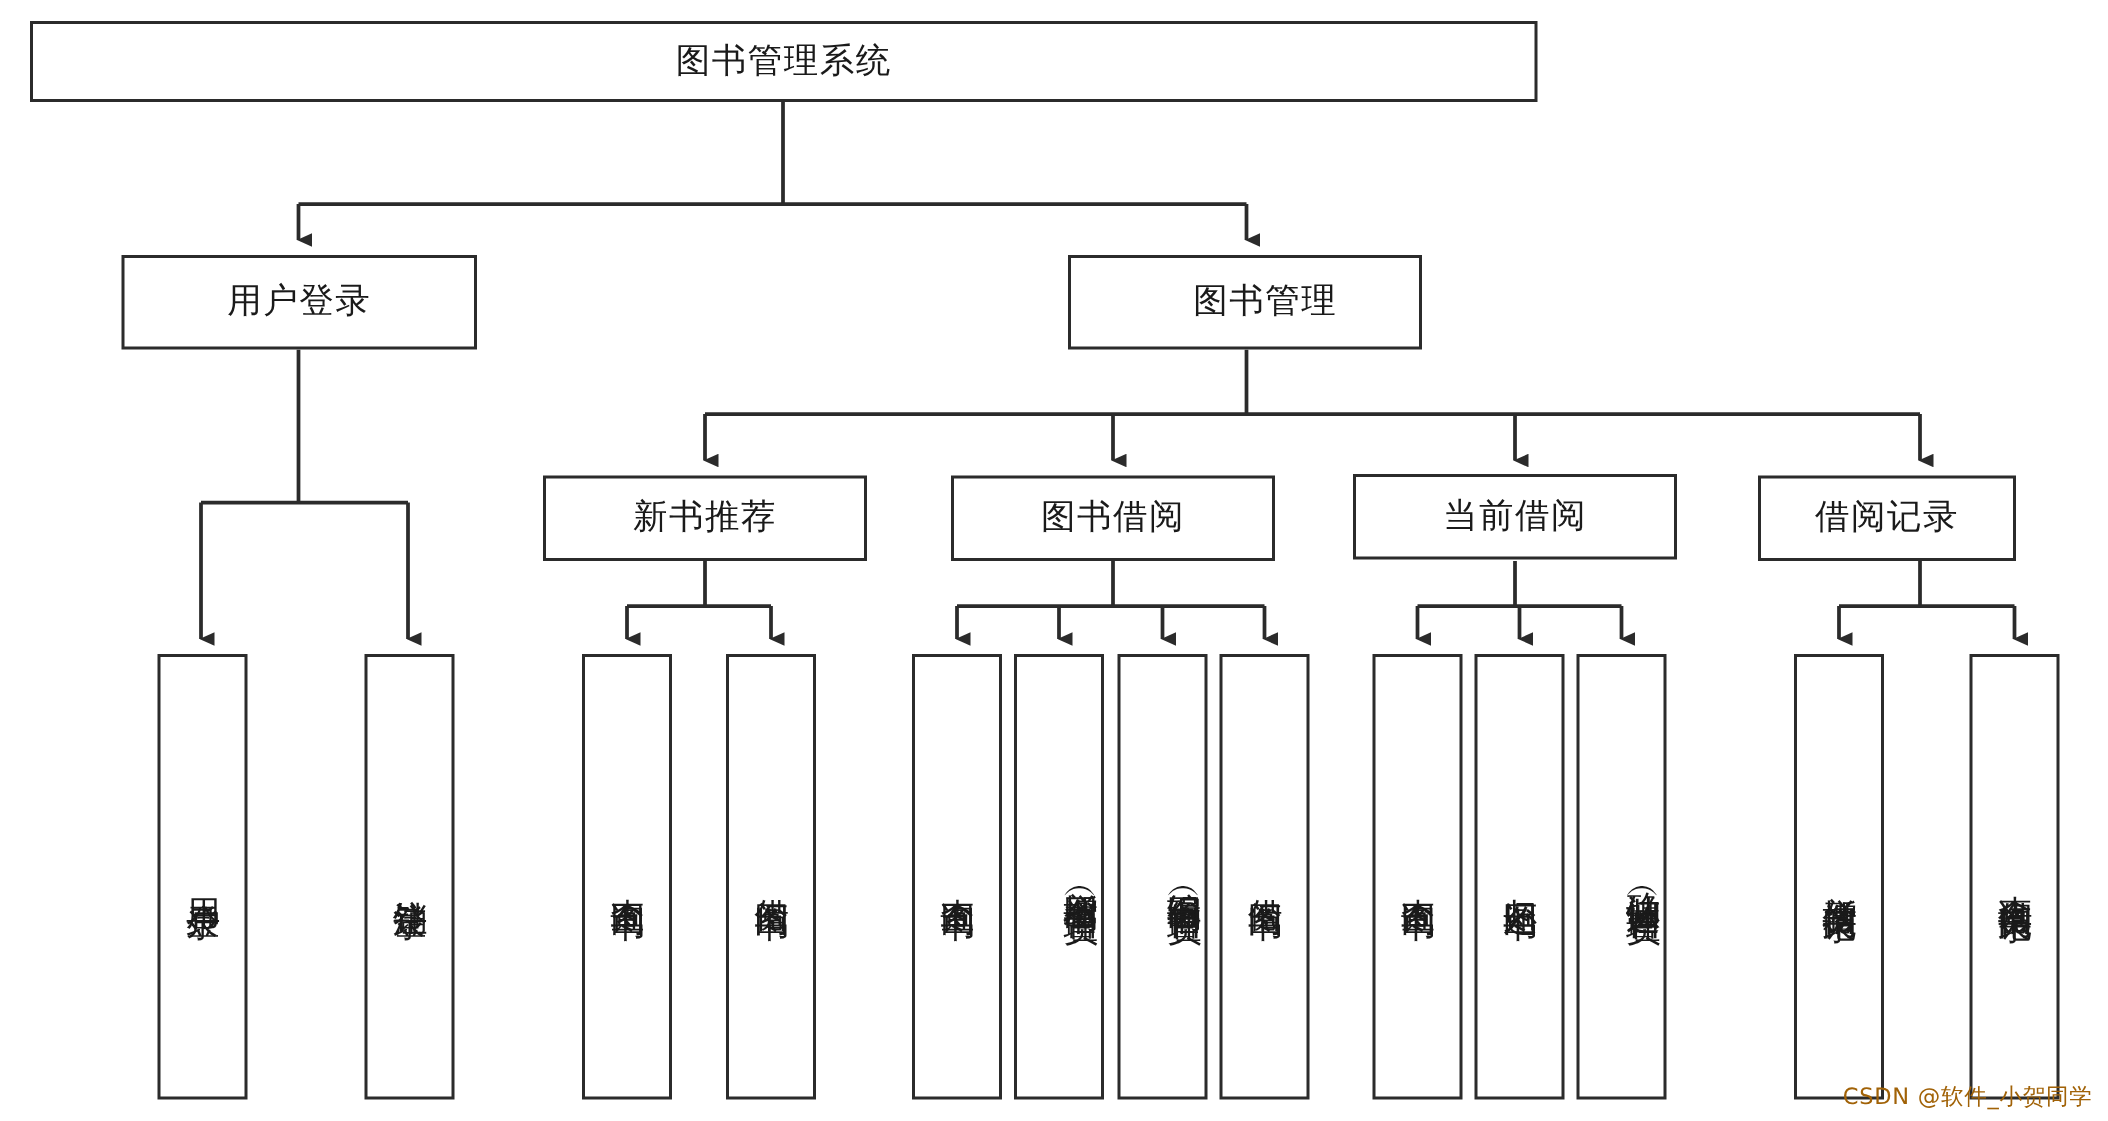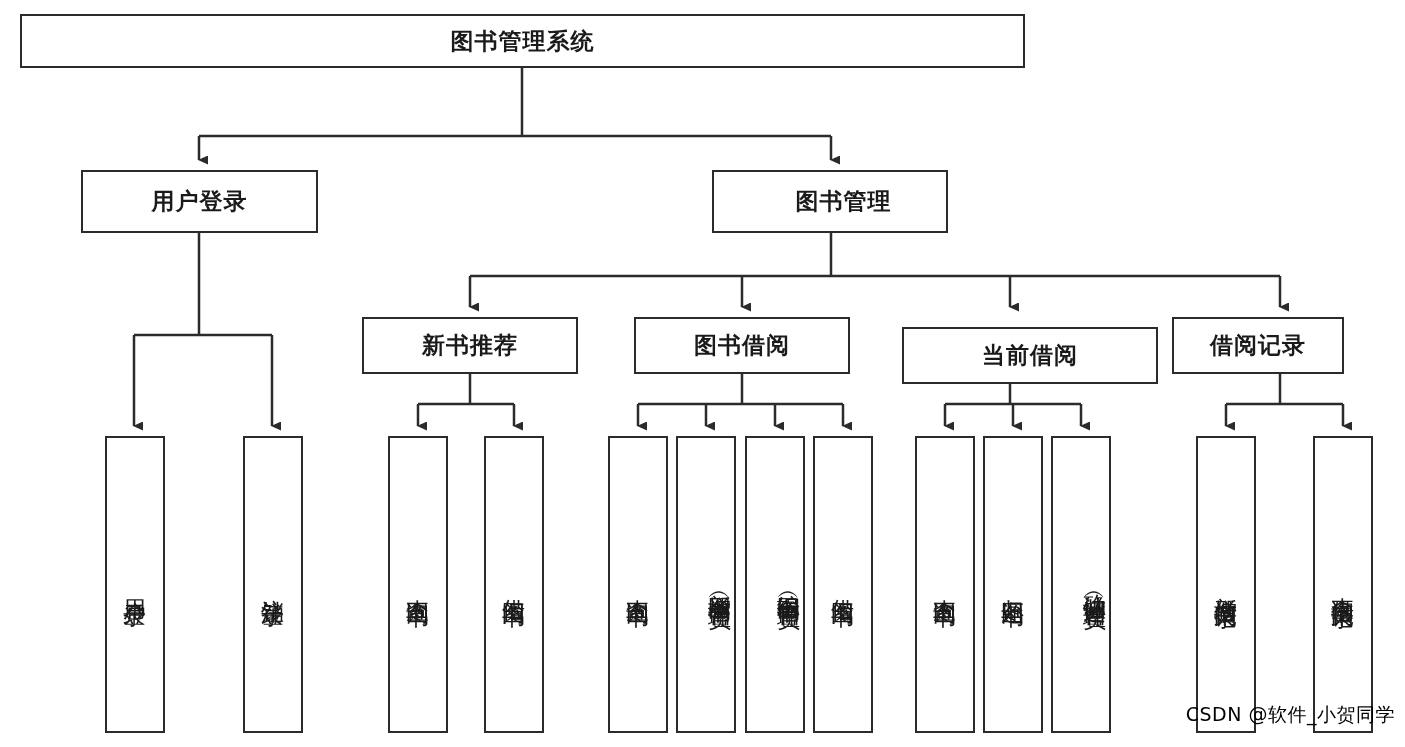--- a/index.html
+++ b/index.html
@@ -25,21 +25,20 @@
     display: flex;
     align-items: center;
     justify-content: center;
     color: #1a1a1a;
   }
   .node.horiz {
     font-size: 23px;
     line-height: 1.25;
     letter-spacing: 1px;
     white-space: nowrap;
-    font-weight: bold;
   }
   .node.vert {
     writing-mode: vertical-rl;
     text-orientation: upright;
     font-size: 23px;
     line-height: 1.22;
     letter-spacing: 2px;
     padding-top: 10px;
     padding-bottom: 10px;
     align-items: flex-start;
@@ -52,23 +51,23 @@
     position: absolute;
     left: 0;
     top: 0;
     width: 1405px;
     height: 747px;
     pointer-events: none;
   }
   .watermark {
     position: absolute;
     right: 10px;
-    bottom: 19px;
-    font-size: 19px;
-    color: #000000;
+    bottom: 6px;
+    font-size: 15px;
+    color: #a16207;
     white-space: nowrap;
     letter-spacing: 0.5px;
   }
 </style>
 </head>
 <body>
 
 <div id="canvas">
 
   <svg class="links" viewBox="0 0 1405 747">
@@ -131,21 +130,21 @@
   <div class="node horiz" style="left:712px; top:170px; width:236px; height:63px;padding-left:27px;">
     <span>图书管理</span>
   </div>
 
   <div class="node horiz" style="left:634px; top:317px; width:216px; height:57px;">
     <span>图书借阅</span>
   </div>
   <div class="node horiz" style="left:362px; top:317px; width:216px; height:57px;">
     <span>新书推荐</span>
   </div>
-  <div class="node horiz" style="left:902px; top:327px; width:256px; height:57px;">
+  <div class="node horiz" style="left:902px; top:316px; width:216px; height:57px;">
     <span>当前借阅</span>
   </div>
   <div class="node horiz" style="left:1172px; top:317px; width:172px; height:57px;">
     <span>借阅记录</span>
   </div>
 
   <div class="node vert" style="left:105px; top:436px; width:60px; height:297px; align-items:center;">
     <span>用户登录</span>
   </div>
   <div class="node vert" style="left:243px; top:436px; width:60px; height:297px; align-items:center;">

